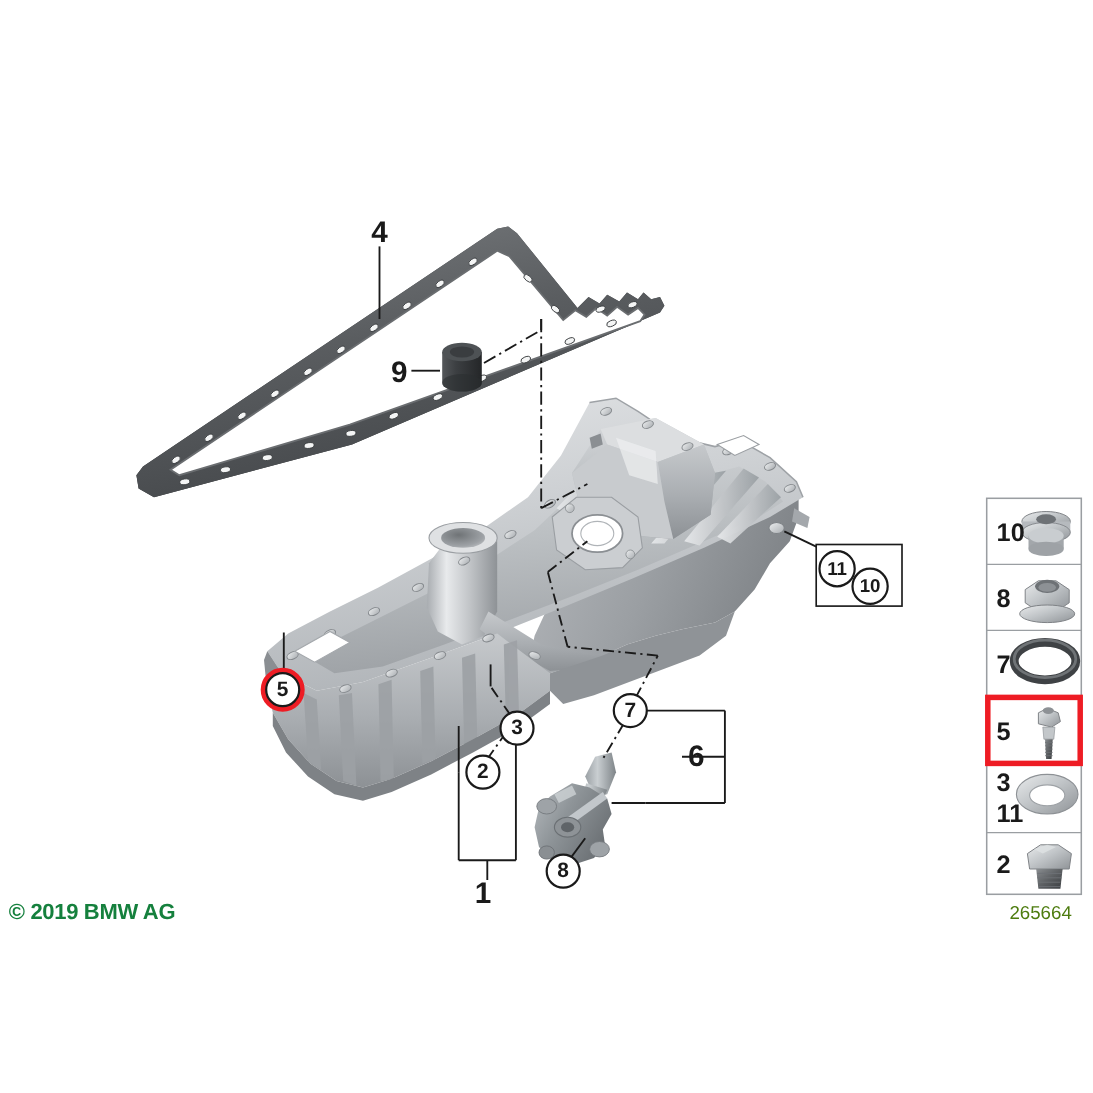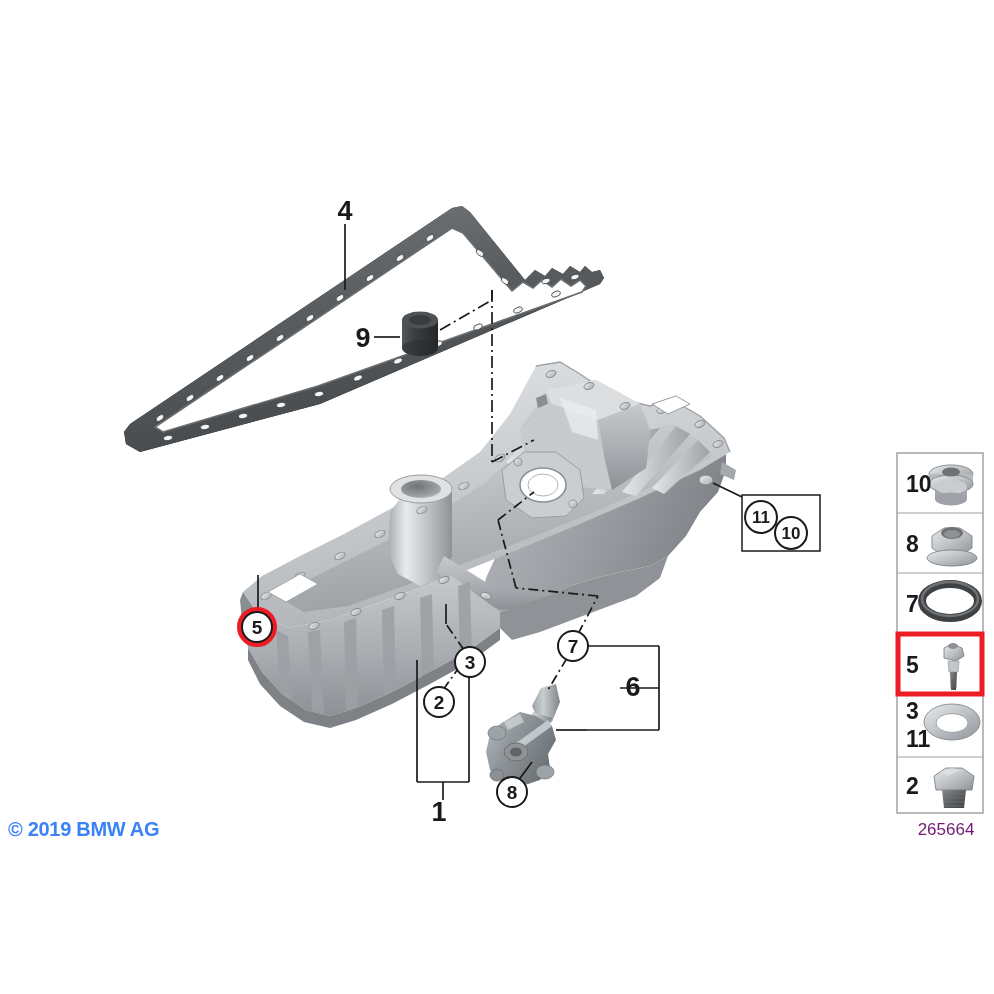--- a/index.html
+++ b/index.html
@@ -28,33 +28,33 @@
     width: 994px;
     height: 994px;
     display: block;
   }
   .copyright {
     position: absolute;
     left: 8px;
     top: 818px;
     font-size: 20px;
     font-weight: bold;
-    color: #3b82f6;
+    color: #15803d;
     letter-spacing: -0.3px;
     font-family: "Liberation Sans", sans-serif;
     white-space: nowrap;
   }
   .drawing-no {
     position: absolute;
     left: 898px;
     top: 820px;
     width: 96px;
     text-align: center;
     font-size: 17px;
-    color: #701a75;
+    color: #4d7c0f;
     font-family: "Liberation Sans", sans-serif;
   }
   .callout-text, .bracket-label {
     font-family: "Liberation Sans", sans-serif;
     font-weight: bold;
   }
 </style>
 </head>
 <body>
 

